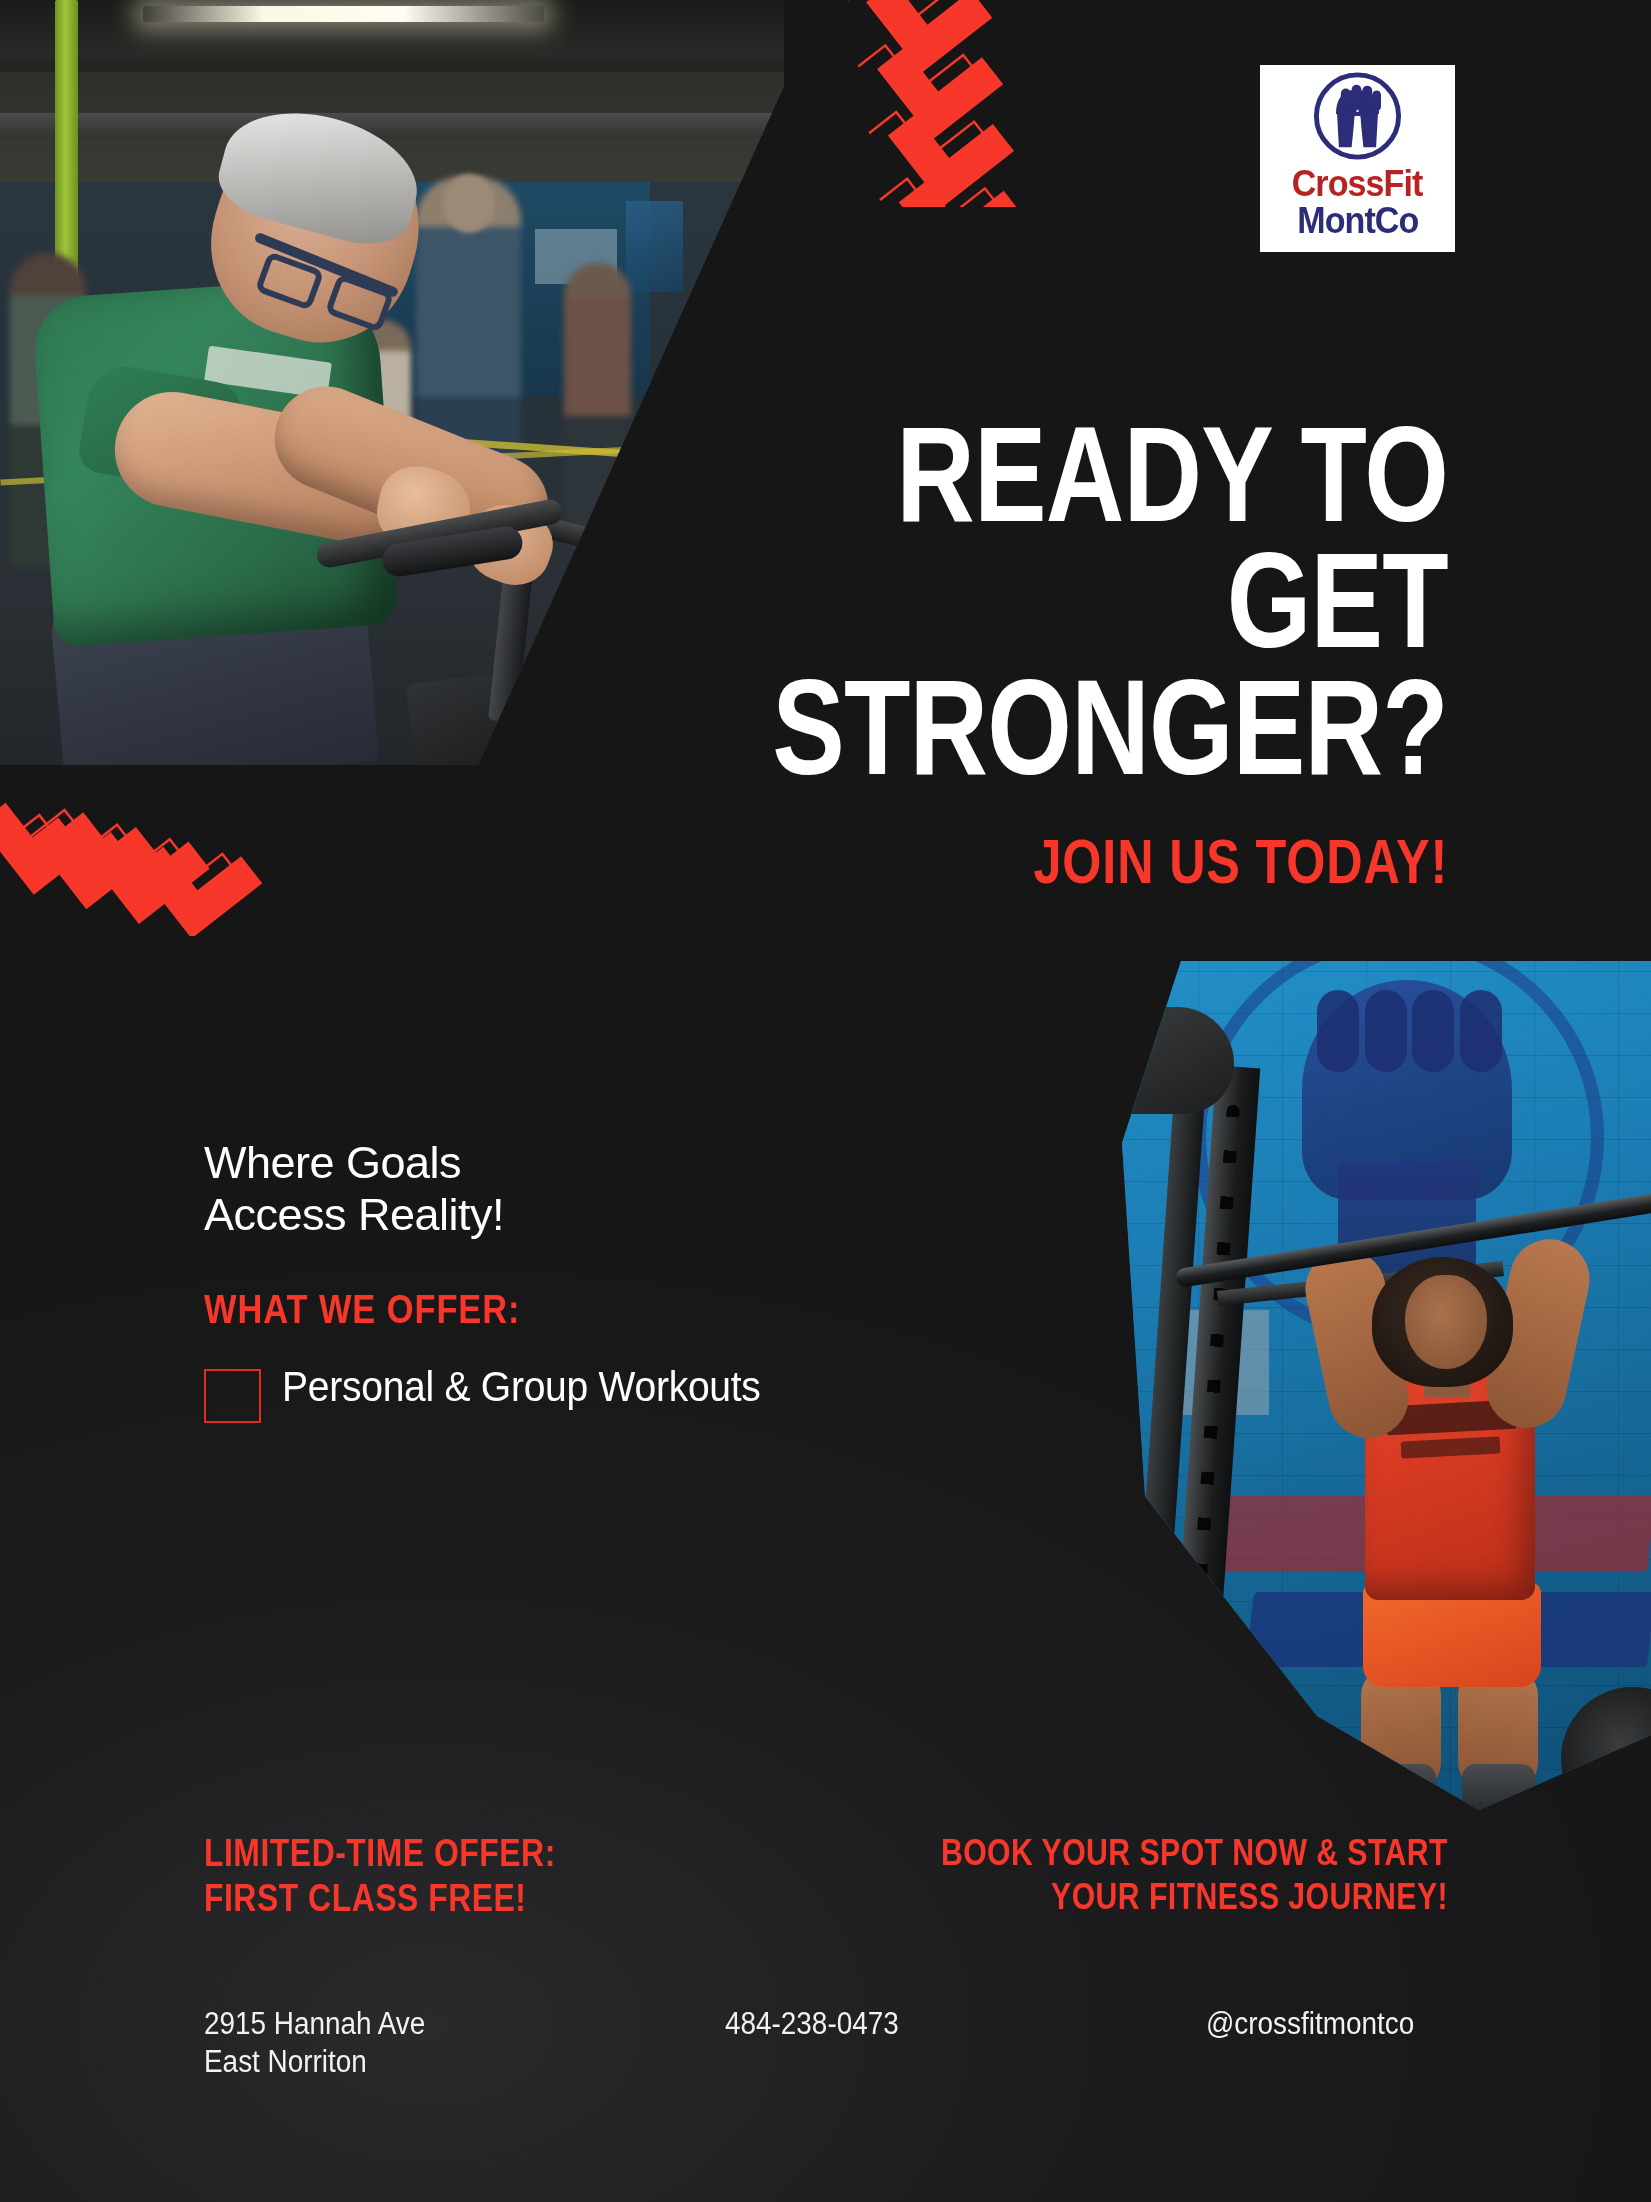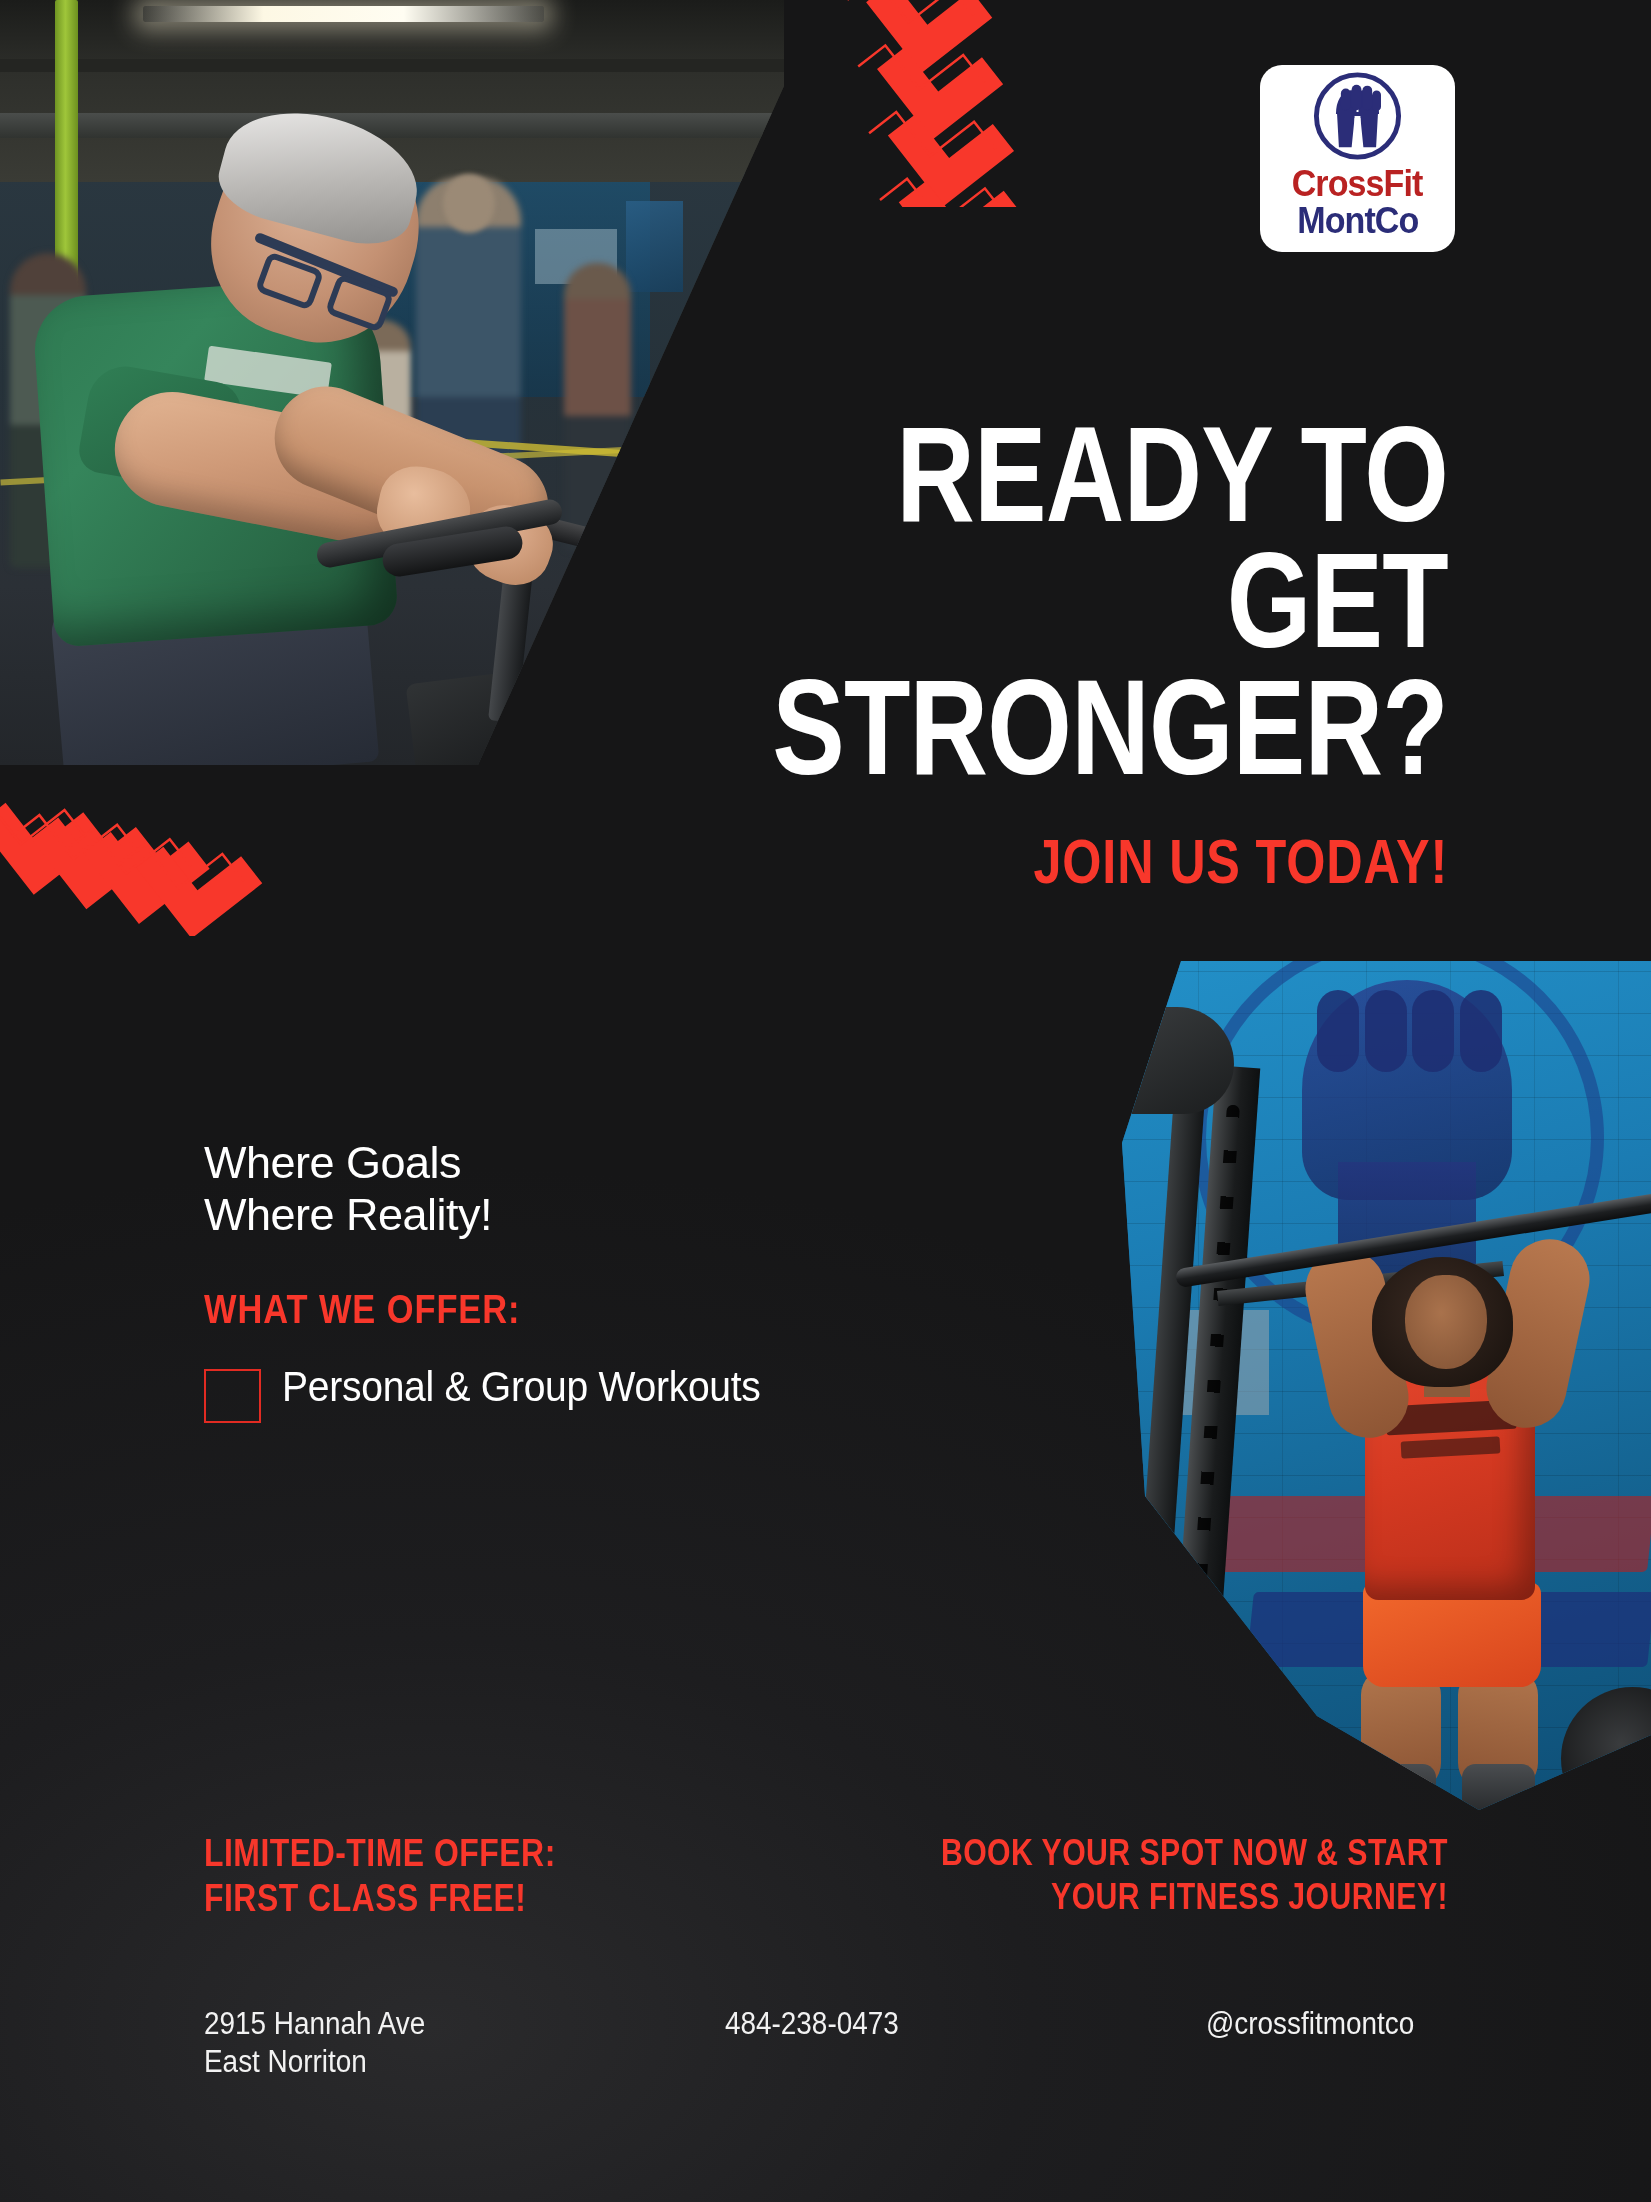--- a/index.html
+++ b/index.html
@@ -503,21 +503,20 @@
 
   
   .logo {
     position:absolute;
     left:1260px; top:65px;
     width:195px; height:187px;
     background:#ffffff;
     display:flex; flex-direction:column;
     align-items:center; justify-content:flex-start;
     padding-top:6px;
-    border-radius:22px;
   }
   .logo-mark { width:99px; height:92px; }
   .logo-cf {
     color:#b92222;
     font-family:"Liberation Sans Narrow","Liberation Sans", sans-serif;
     font-weight:700; font-size:37px; line-height:1;
     letter-spacing:-1px;
     margin-top:1.9px;
     transform:scaleX(0.92);
   }
@@ -679,21 +678,21 @@
 
   <div class="headline">
     <span>READY TO GET</span>
     <span class="l2">STRONGER?</span>
   </div>
 
   <div class="joinus">JOIN US TODAY!</div>
 
   <div class="tagline">
     <span>Where Goals</span>
-    <span class="t2">Where Reality!</span>
+    <span class="t2">Access Reality!</span>
   </div>
 
   <div class="offer-head">WHAT WE OFFER:</div>
 
   <div class="offer-list">
     <div class="offer-item">
       <div class="offer-box"></div>
       <div class="offer-text">Personal &amp; Group Workouts</div>
     </div>
   </div>

